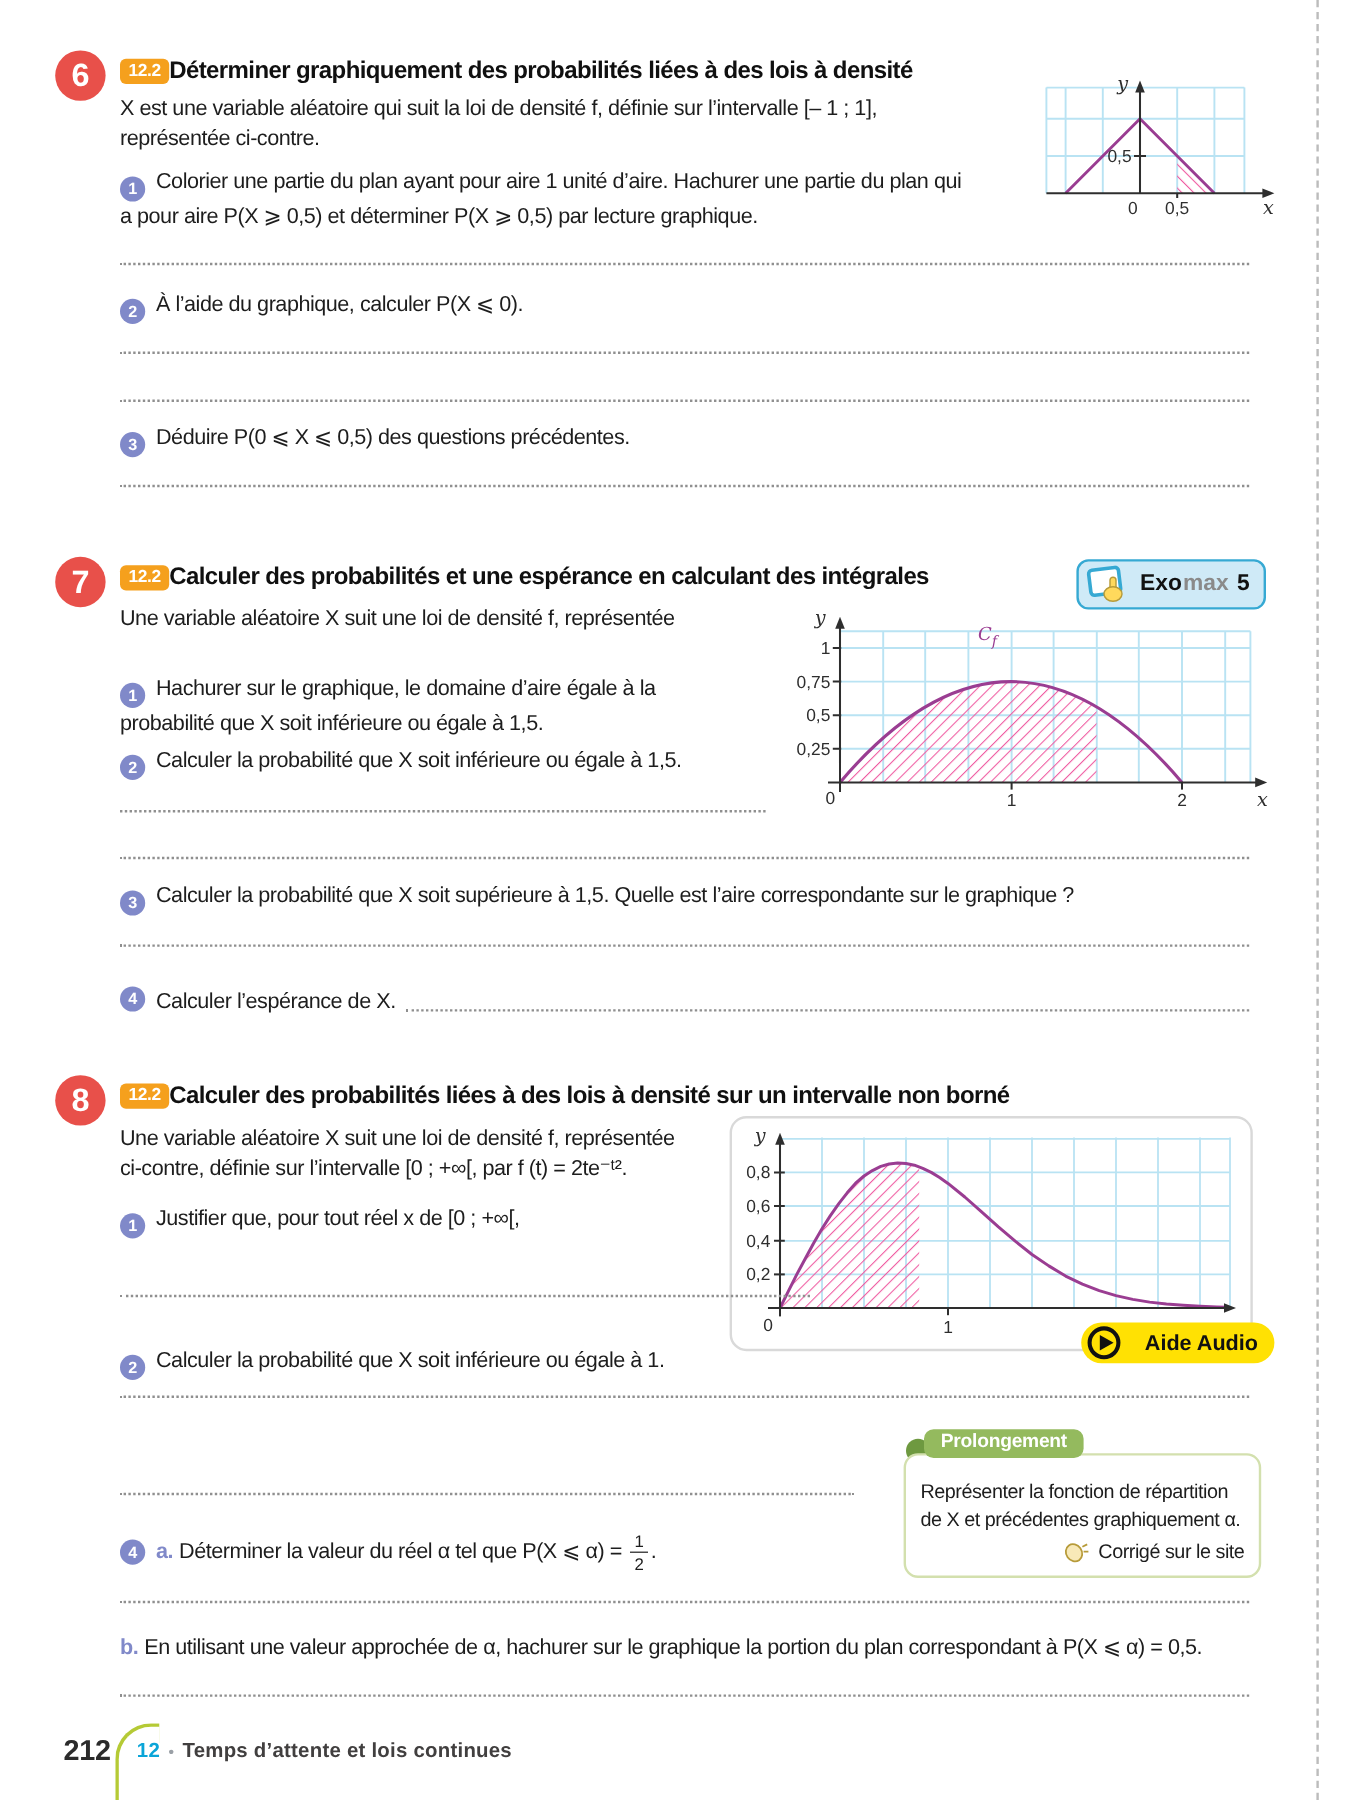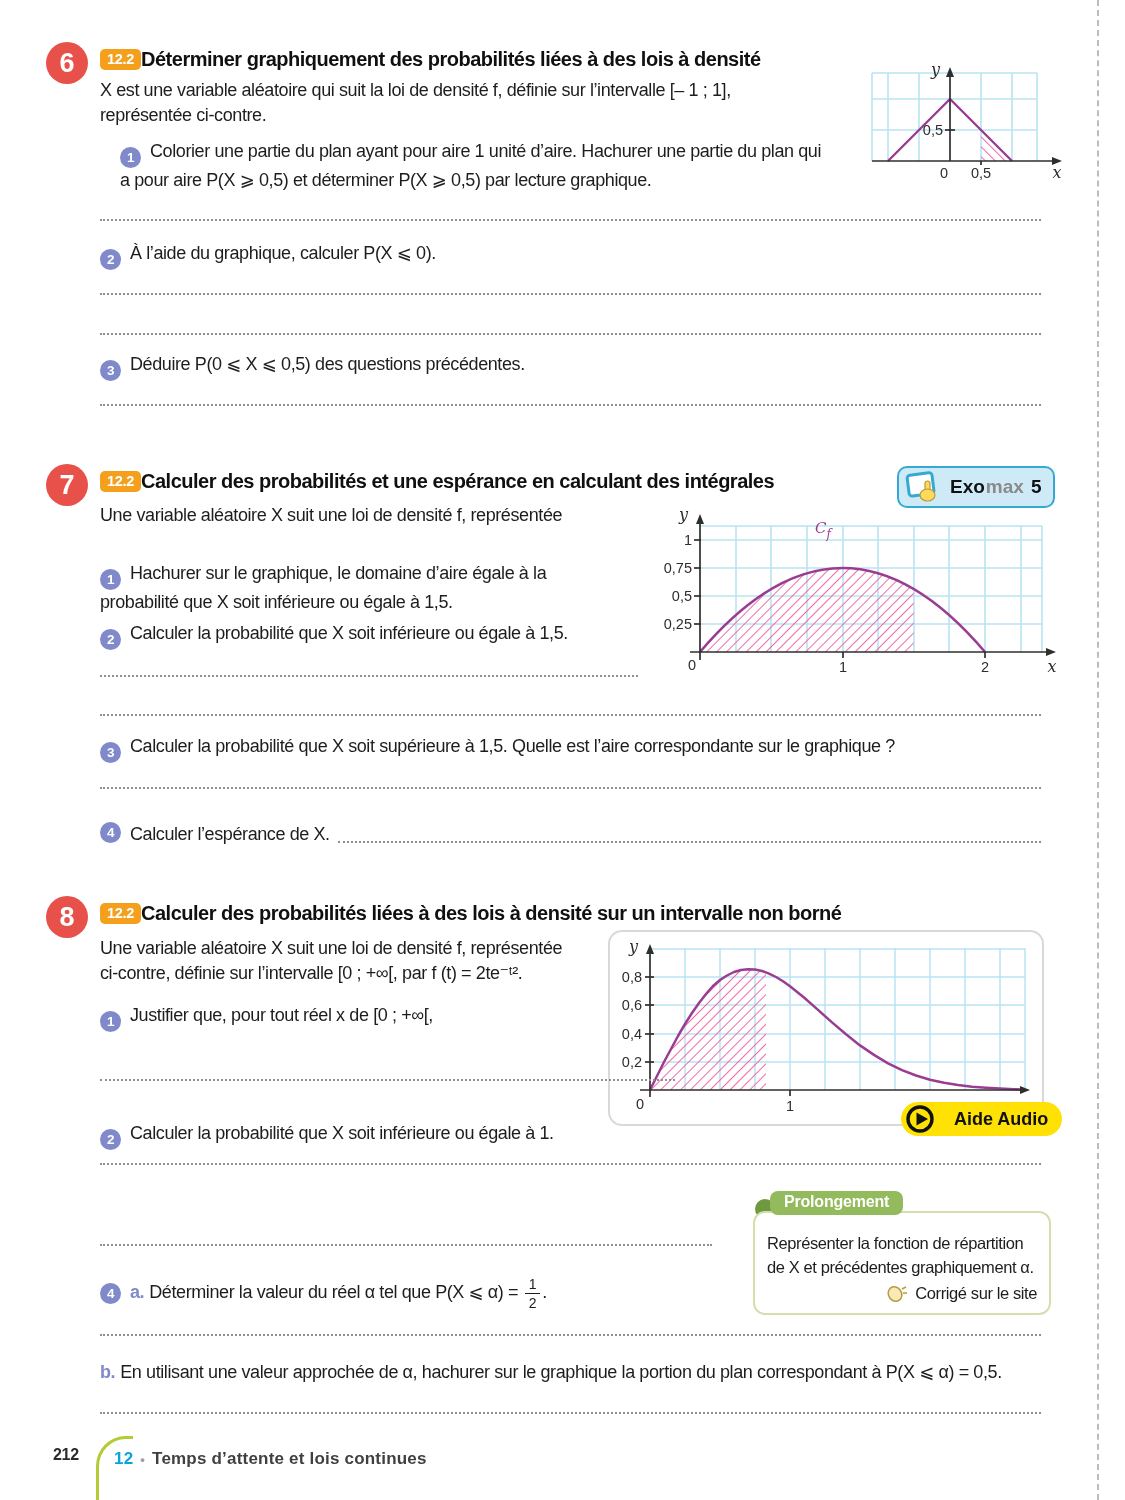--- a/index.html
+++ b/index.html
@@ -36,21 +36,21 @@
   .pro-box{position:absolute;background:#fff;border:2px solid #d3e0ae;border-radius:12px;
         padding:10px 12px 8px;font-size:16.5px;line-height:24px;letter-spacing:-0.4px;color:#1d1d1d;}
   .pro-corrige{display:flex;justify-content:flex-end;align-items:center;gap:6px;margin-top:2px;}
   
   .gbox{position:absolute;border:2px solid #d9d9d9;border-radius:14px;background:#fff;}
   svg text{font-family:"Liberation Sans","DejaVu Sans",sans-serif;}
   .axletter{font-family:"DejaVu Serif",serif;font-style:italic;font-size:16px;fill:#2e2e2e;}
   .ticklab{font-size:14.5px;fill:#2e2e2e;}
   .curvelabel{font-family:"DejaVu Serif",serif;font-style:italic;font-size:15px;fill:#9a3d92;}
   
-  .footer-page{position:absolute;font-size:16px;font-weight:bold;color:#2b2b2b;letter-spacing:-0.3px;}
+  .footer-page{position:absolute;font-size:24px;font-weight:bold;color:#2b2b2b;letter-spacing:-0.3px;}
   .footer-curve{position:absolute;border-left:3px solid #b5ca35;border-top:3px solid #b5ca35;border-top-left-radius:30px;}
   .footer-chap{position:absolute;display:flex;align-items:baseline;gap:7px;font-weight:bold;font-size:17px;color:#413f3f;letter-spacing:0.2px;}
   .footer-chap .num{color:#0aa5d8;}
   .footer-chap .dot{color:#9aa0a6;font-size:13px;}
 </style>
 </head>
 <body>
 
 <div class="page">
   <div class="trim" style="left:1097px;"></div>
@@ -82,21 +82,21 @@
     </g>
     <polygon points="206,99 196,95 196,103" fill="#2e2e2e"></polygon>
     <polygon points="94,5 90,15 98,15" fill="#2e2e2e"></polygon>
     <text class="axletter" x="84" y="13" text-anchor="end">y</text>
     <text class="ticklab" x="87" y="73" text-anchor="end">0,5</text>
     <text class="ticklab" x="88" y="116" text-anchor="middle">0</text>
     <text class="ticklab" x="125" y="116" text-anchor="middle">0,5</text>
     <text class="axletter" x="201" y="116" text-anchor="middle">x</text>
   </svg>
 
-  <p class="txt" style="left:100px;top:139px;width:860px;margin-left:20px;">
+  <p class="txt" style="left:100px;top:139px;width:860px;">
     <span class="qnum">1</span><span>Colorier une partie du plan ayant pour aire 1 unité d’aire. Hachurer une partie du plan qui</span><br>
     <span>a pour aire P(X ⩾ 0,5) et déterminer P(X ⩾ 0,5) par lecture graphique.</span>
   </p>
   <div class="dotline" style="left:100px;top:219px;width:941px;"></div>
   <p class="txt" style="left:100px;top:241px;width:860px;">
     <span class="qnum">2</span><span>À l’aide du graphique, calculer P(X ⩽ 0).</span>
   </p>
   <div class="dotline" style="left:100px;top:293px;width:941px;"></div>
   <div class="dotline" style="left:100px;top:333px;width:941px;"></div>
   <p class="txt" style="left:100px;top:352px;width:860px;">

